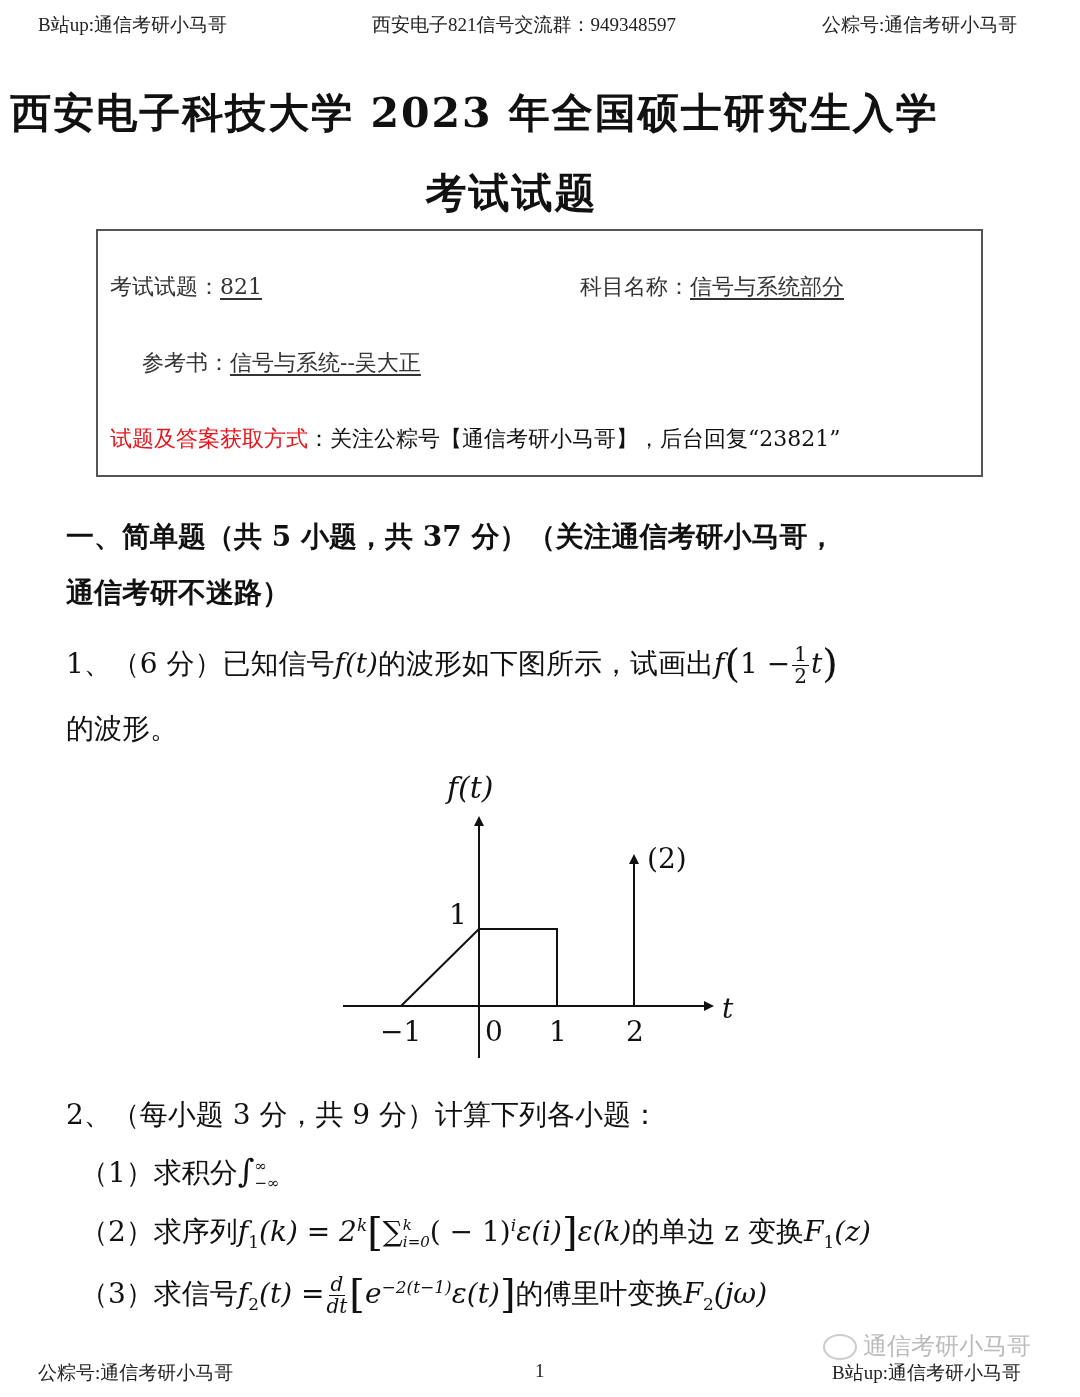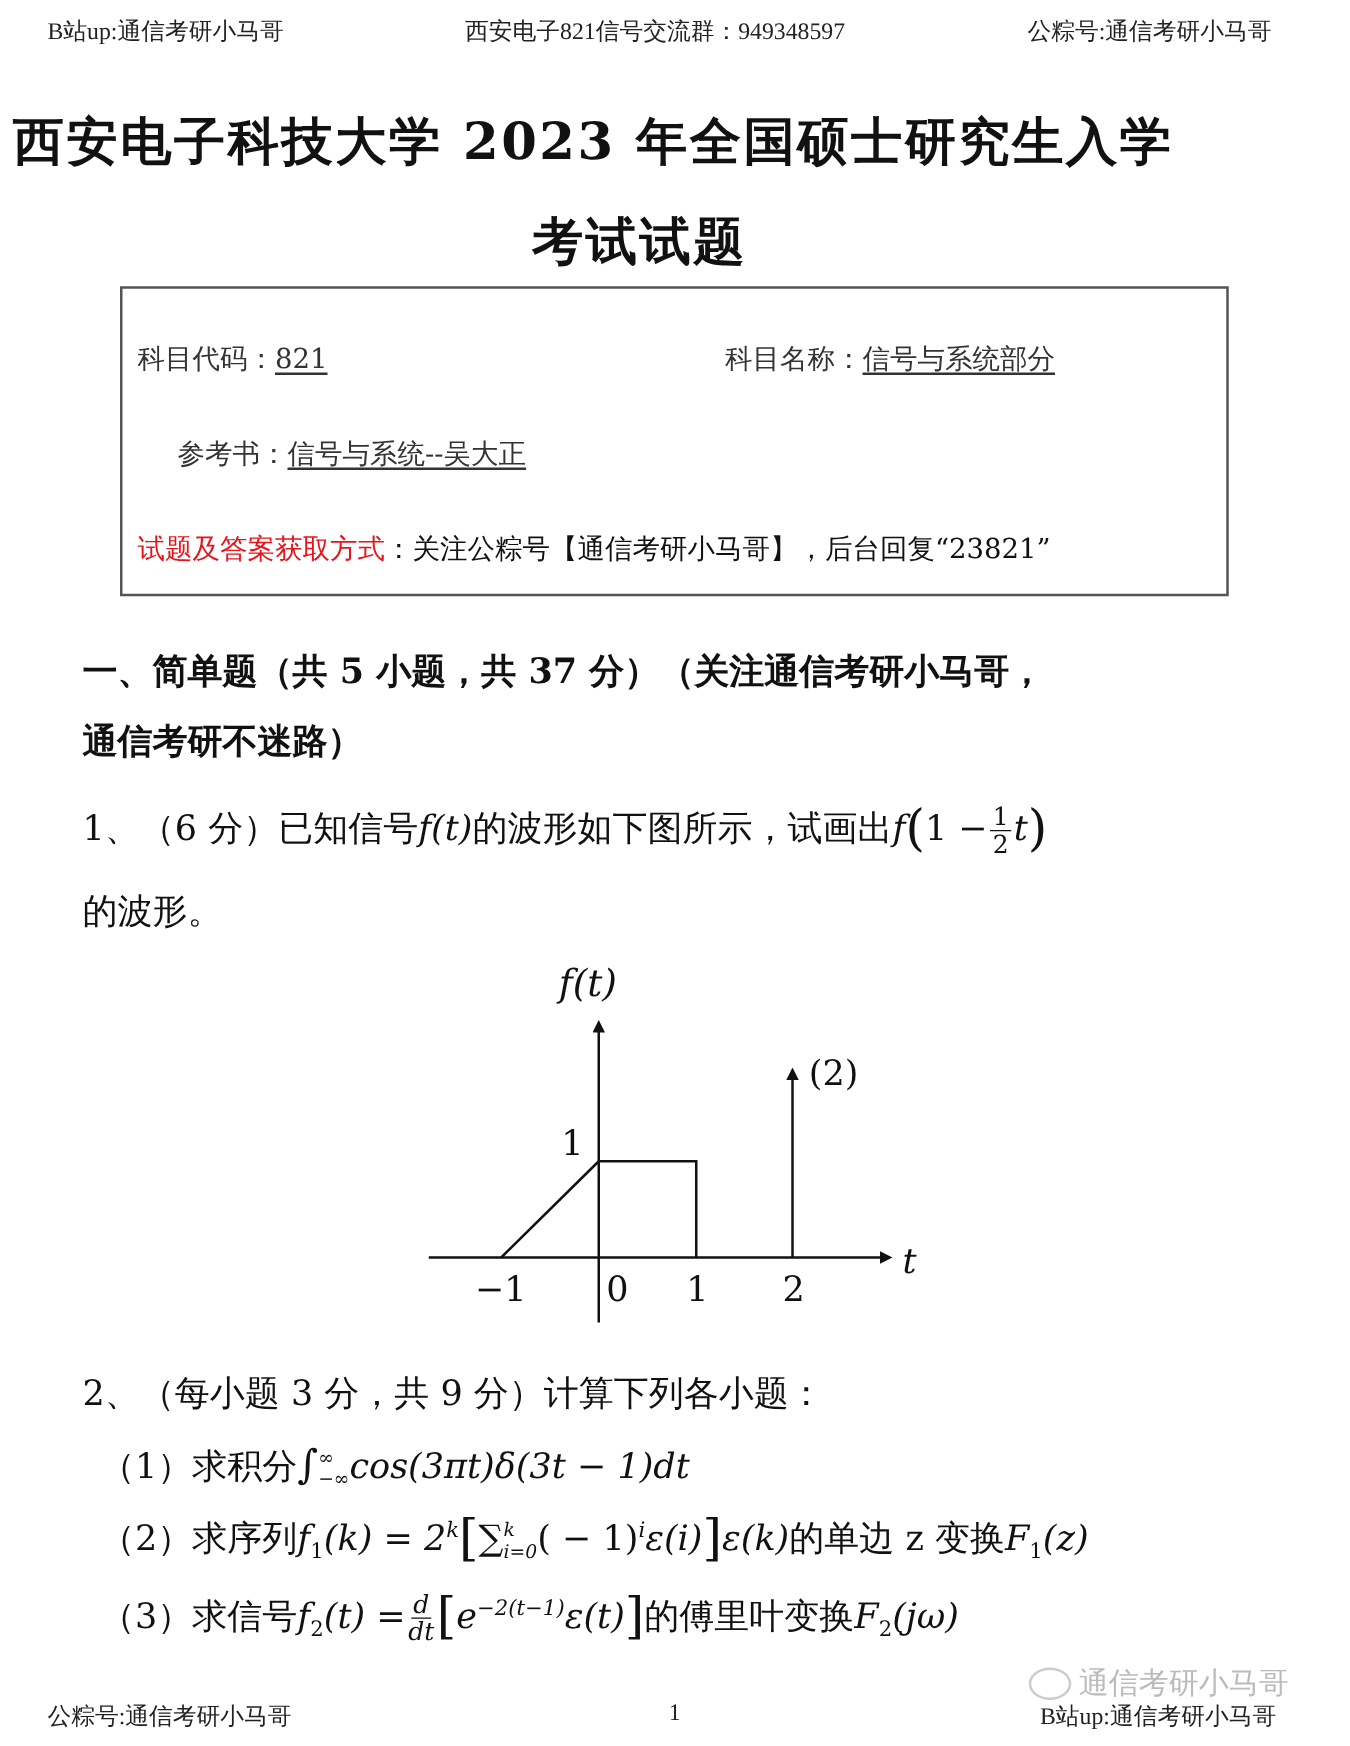--- a/index.html
+++ b/index.html
@@ -28,21 +28,21 @@
 
 <div class="abs hdr" style="left:38px;">B站up:通信考研小马哥</div>
 <div class="abs hdr" style="left:372px;">西安电子821信号交流群：949348597</div>
 <div class="abs hdr" style="left:822px;">公粽号:通信考研小马哥</div>
 
 <div class="abs title" style="top:86px;">西安电子科技大学 2023 年全国硕士研究生入学</div>
 <div class="abs title" style="top:166px;margin-left:37px;">考试试题</div>
 
 <div class="abs info-box"></div>
 <div class="abs info" style="left:110px; top:272px;">
-  <span>科目代码：</span><span class="u">821</span>
+  <span>考试试题：</span><span class="u">821</span>
 </div>
 <div class="abs info" style="left:580px; top:272px;">
   <span>科目名称：</span><span class="u">信号与系统部分</span>
 </div>
 <div class="abs info" style="left:110px; top:348px;margin-left:32px;">
   <span>参考书：</span><span class="u">信号与系统--吴大正</span>
 </div>
 <div class="abs info" style="left:110px; top:424px; color:#111;">
   <span class="red">试题及答案获取方式</span><span>：关注公粽号【通信考研小马哥】，后台回复“23821”</span>
 </div>
@@ -83,21 +83,21 @@
 <div class="abs" style="left:485px; top:1015px; font-size:28px;">0</div>
 <div class="abs" style="left:549px; top:1015px; font-size:28px;">1</div>
 <div class="abs" style="left:626px; top:1015px; font-size:28px;">2</div>
 
 <div class="abs q" style="top:1096px;">2、（每小题 3 分，共 9 分）计算下列各小题：</div>
 
 <div class="abs sub" style="top:1152px;">
   <span>（1）求积分</span><span style="font-size:32px;">∫</span><span style="display:inline-flex; flex-direction:column; font-size:15px; line-height:1.1; vertical-align:middle;">
       <span>∞</span>
       <span>−∞</span>
-    </span><span class="m">cos(3πt)δ(3t − 1)dt</span>
+    </span>
 </div>
 
 <div class="abs sub" style="top:1208px;">
   <span>（2）求序列</span><span class="m">f</span><sub>1</sub><span class="m">(k) = 2</span><sup class="m">k</sup><span class="big">[</span><span style="font-size:28px;">∑</span><span style="display:inline-flex; flex-direction:column; font-size:15px; line-height:1.1; vertical-align:middle;">
       <span class="m">k</span>
       <span class="m">i=0</span>
     </span><span>( − 1)</span><sup class="m">i</sup><span class="m">ε(i)</span><span class="big">]</span><span class="m">ε(k)</span><span>的单边 z 变换</span><span class="m">F</span><sub>1</sub><span class="m">(z)</span>
 </div>
 
 <div class="abs sub" style="top:1270px;">

